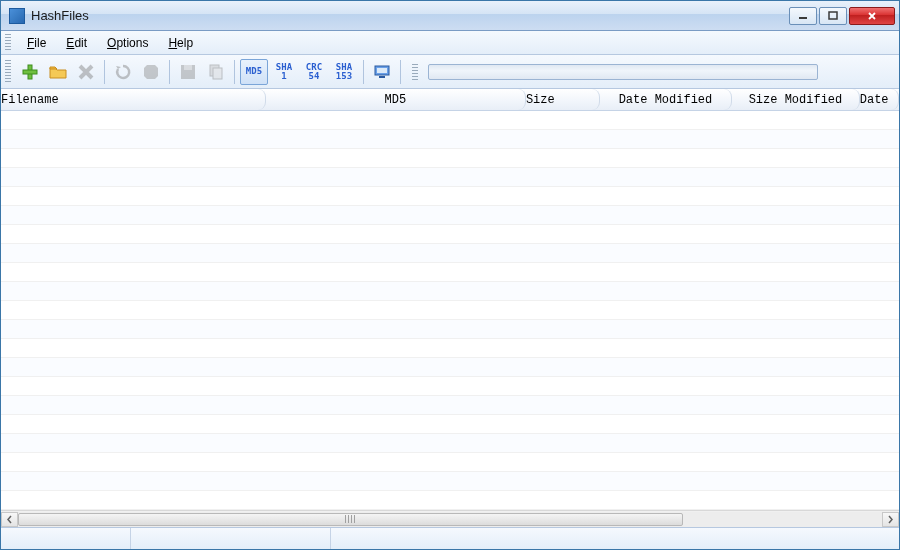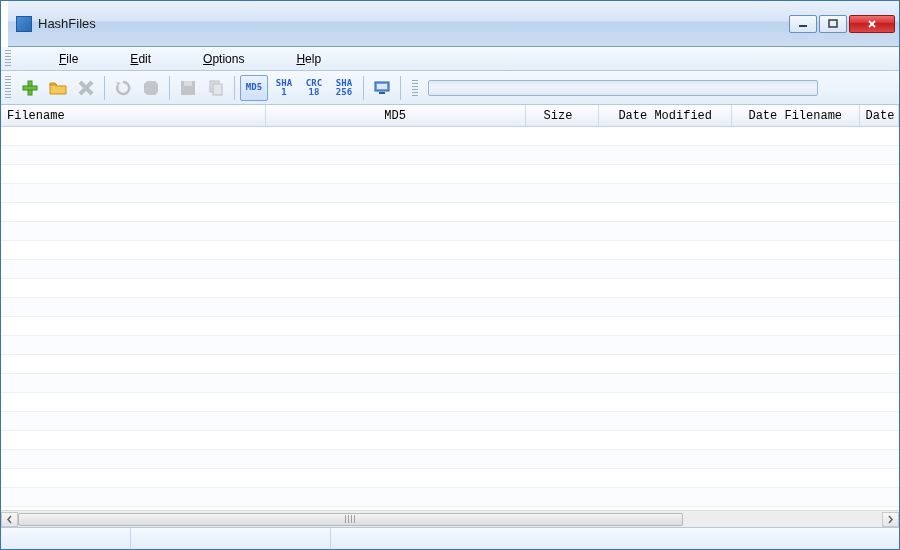--- a/index.html
+++ b/index.html
@@ -8,26 +8,25 @@
 .window {
   width: 900px; height: 550px;
   border: 1px solid #3a76a8;
   background: #fff;
   display: flex; flex-direction: column;
   overflow: hidden;
 }
 
 
 .titlebar {
-  height: 46px;
+  height: 30px;
   background: linear-gradient(to bottom, #e9f1fb 0%, #d5e4f5 45%, #bcd3ee 46%, #cdddf2 100%);
   border-bottom: 1px solid #7a9bc4;
   display: flex; align-items: center;
   padding: 0 4px;
-  margin-left: 7px;
 }
 .titlebar .app-icon {
   width: 16px; height: 16px; margin: 0 6px 0 4px;
   background: linear-gradient(135deg, #4a90d9, #2868b0);
   border: 1px solid #1d5a9e;
 }
 .titlebar .title { flex: 1; font-size: 13px; color: #1a1a1a; }
 .titlebar .win-controls { display: flex; gap: 2px; }
 .win-btn {
   width: 28px; height: 18px;
@@ -45,21 +44,20 @@
 }
 .win-btn svg { width: 12px; height: 10px; }
 
 
 .menubar {
   height: 24px;
   background: linear-gradient(to bottom, #f5f9fe, #e4eef9);
   border-bottom: 1px solid #b6c8e0;
   display: flex; align-items: center;
   padding: 0 4px;
-  gap: 32px;
 }
 .menubar .grip {
   width: 6px; height: 18px; margin-right: 6px;
   background: repeating-linear-gradient(to bottom, #9ab 0 1px, transparent 1px 3px);
 }
 .menu-item {
   padding: 2px 10px;
   cursor: pointer;
   font-size: 12px;
 }
@@ -120,24 +118,25 @@
   border-bottom: 1px solid #c5d3e6;
   display: flex;
   font-family: "Consolas", "Courier New", monospace;
   font-size: 12px;
   overflow: hidden;
   white-space: nowrap;
 }
 .col {
   border-right: 1px solid #d0dbe9;
   display: flex; align-items: center;
-  padding: 0 6px;
+  padding: 0 0;
   overflow: hidden;
-}
-.col.right { justify-content: center; padding-right: 14px; }
+  border-radius: 8px;
+}
+.col.right { justify-content: flex-start; padding-right: 14px; }
 .col.center { justify-content: center; }
 
 
 .grid-body {
   flex: 1;
   overflow: hidden;
   background: #fff;
 }
 .row {
   height: 19px;
@@ -285,25 +284,25 @@
 
     <div class="hash-btn active">
       <span>MD5</span>
     </div>
     <div class="hash-btn">
       <span>SHA</span>
       <span>1</span>
     </div>
     <div class="hash-btn">
       <span>CRC</span>
-      <span>18</span>
+      <span>54</span>
     </div>
     <div class="hash-btn">
       <span>SHA</span>
-      <span>256</span>
+      <span>153</span>
     </div>
 
     <div class="tsep"></div>
 
     <div class="tbtn">
       <svg class="ico" viewBox="0 0 20 20">
         <rect x="3" y="4" width="14" height="9" fill="#6aa0e8" stroke="#2a5aa0"></rect>
         <rect x="5" y="6" width="10" height="5" fill="#dceaf8"></rect>
         <rect x="7" y="14" width="6" height="2" fill="#2a5aa0"></rect>
       </svg>
@@ -324,21 +323,21 @@
     <div class="col center" style="width:265px">
       <span>MD5</span>
     </div>
     <div class="col right" style="width:75px">
       <span>Size</span>
     </div>
     <div class="col center" style="width:135px">
       <span>Date Modified</span>
     </div>
     <div class="col center" style="width:130px">
-      <span>Date Filename</span>
+      <span>Size Modified</span>
     </div>
     <div class="col" style="width:40px">
       <span>Date</span>
     </div>
   </div>
 
   <div class="grid-body">
     <div class="row"></div>
     <div class="row"></div>
     <div class="row"></div>

